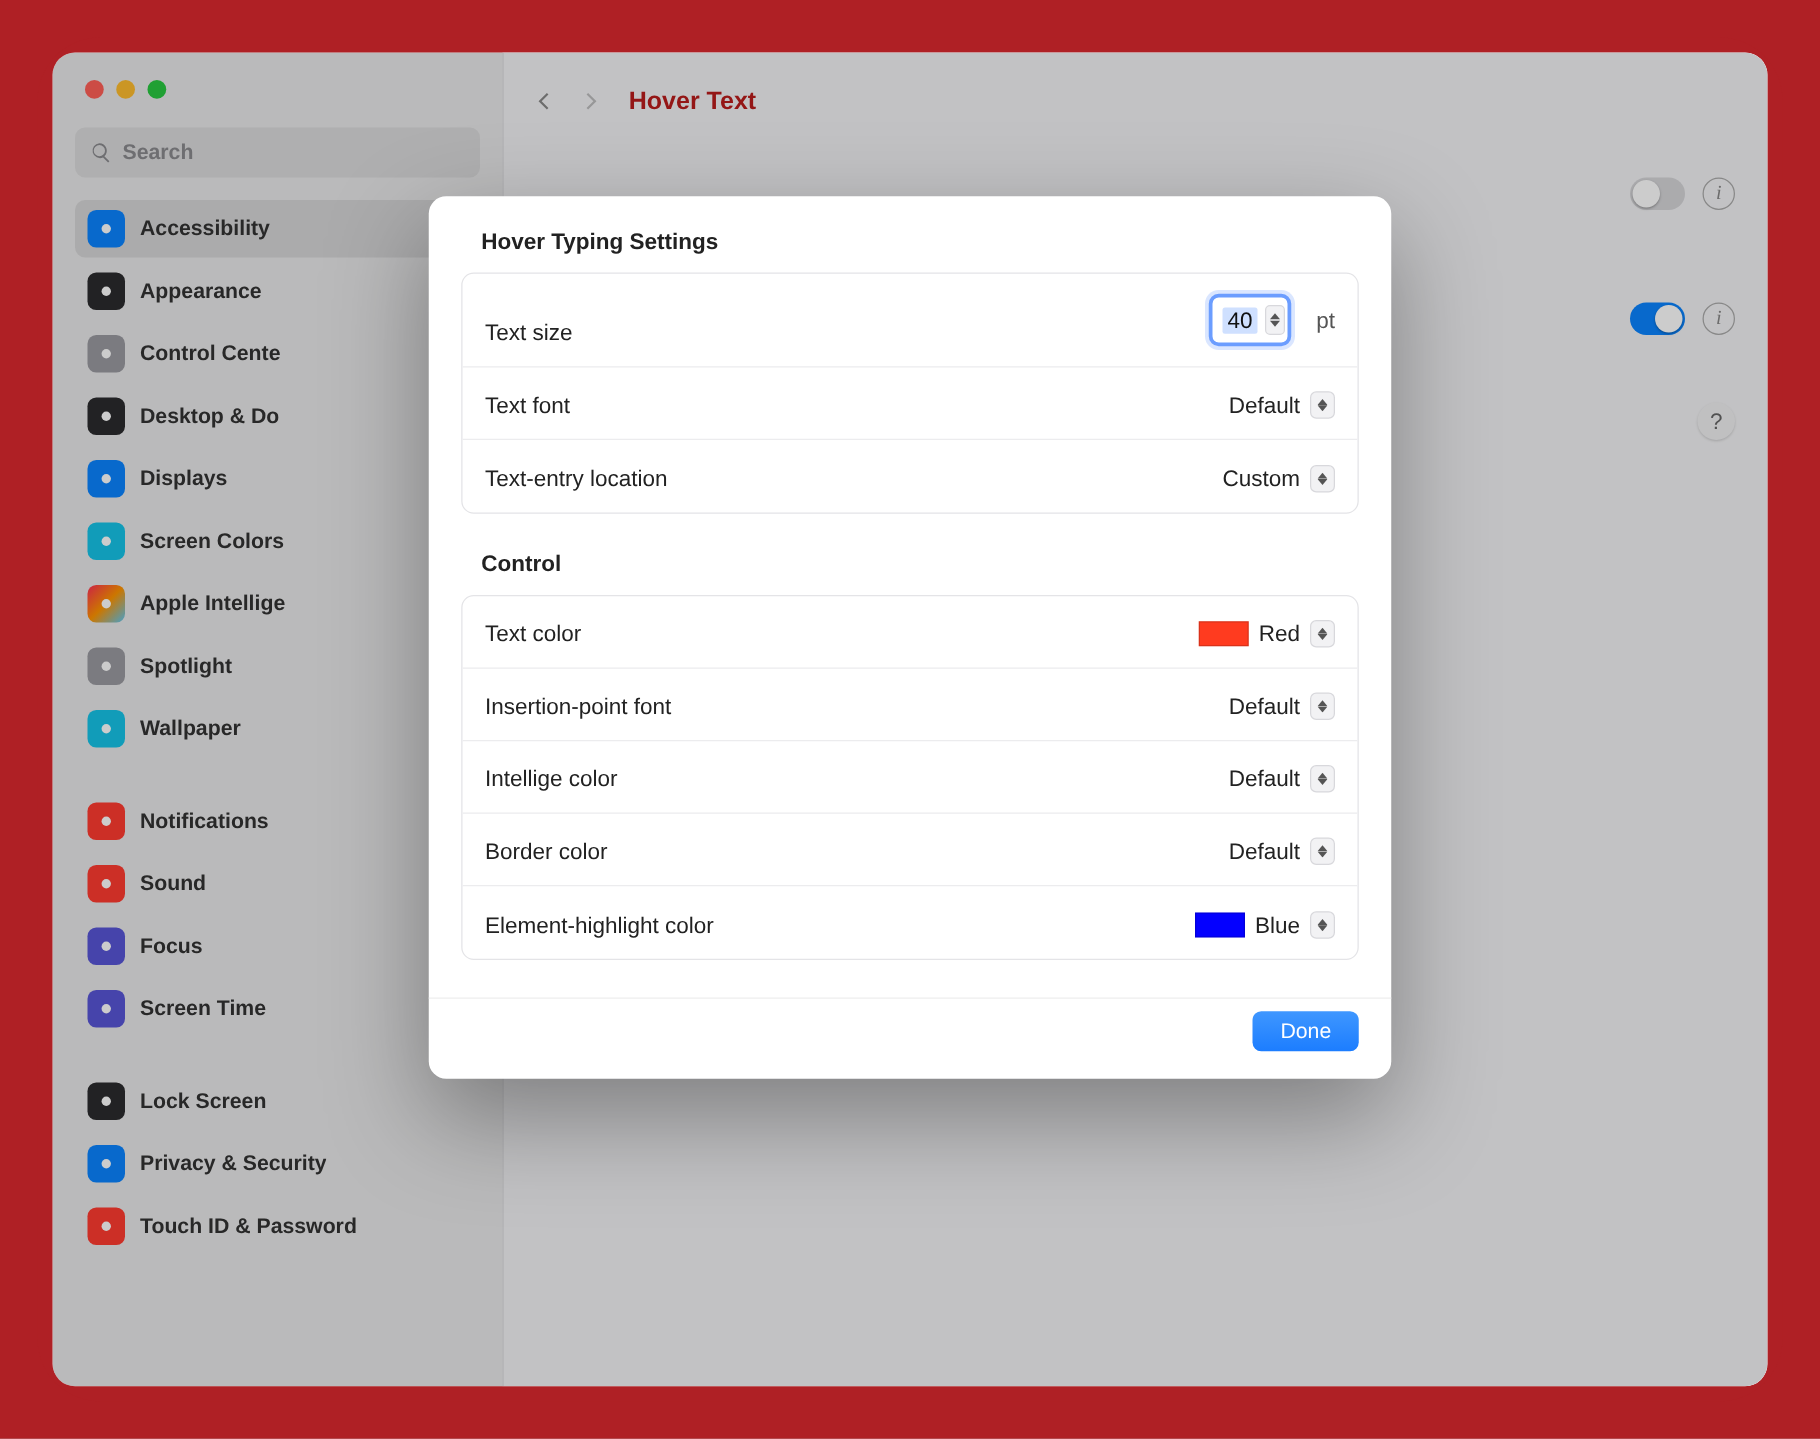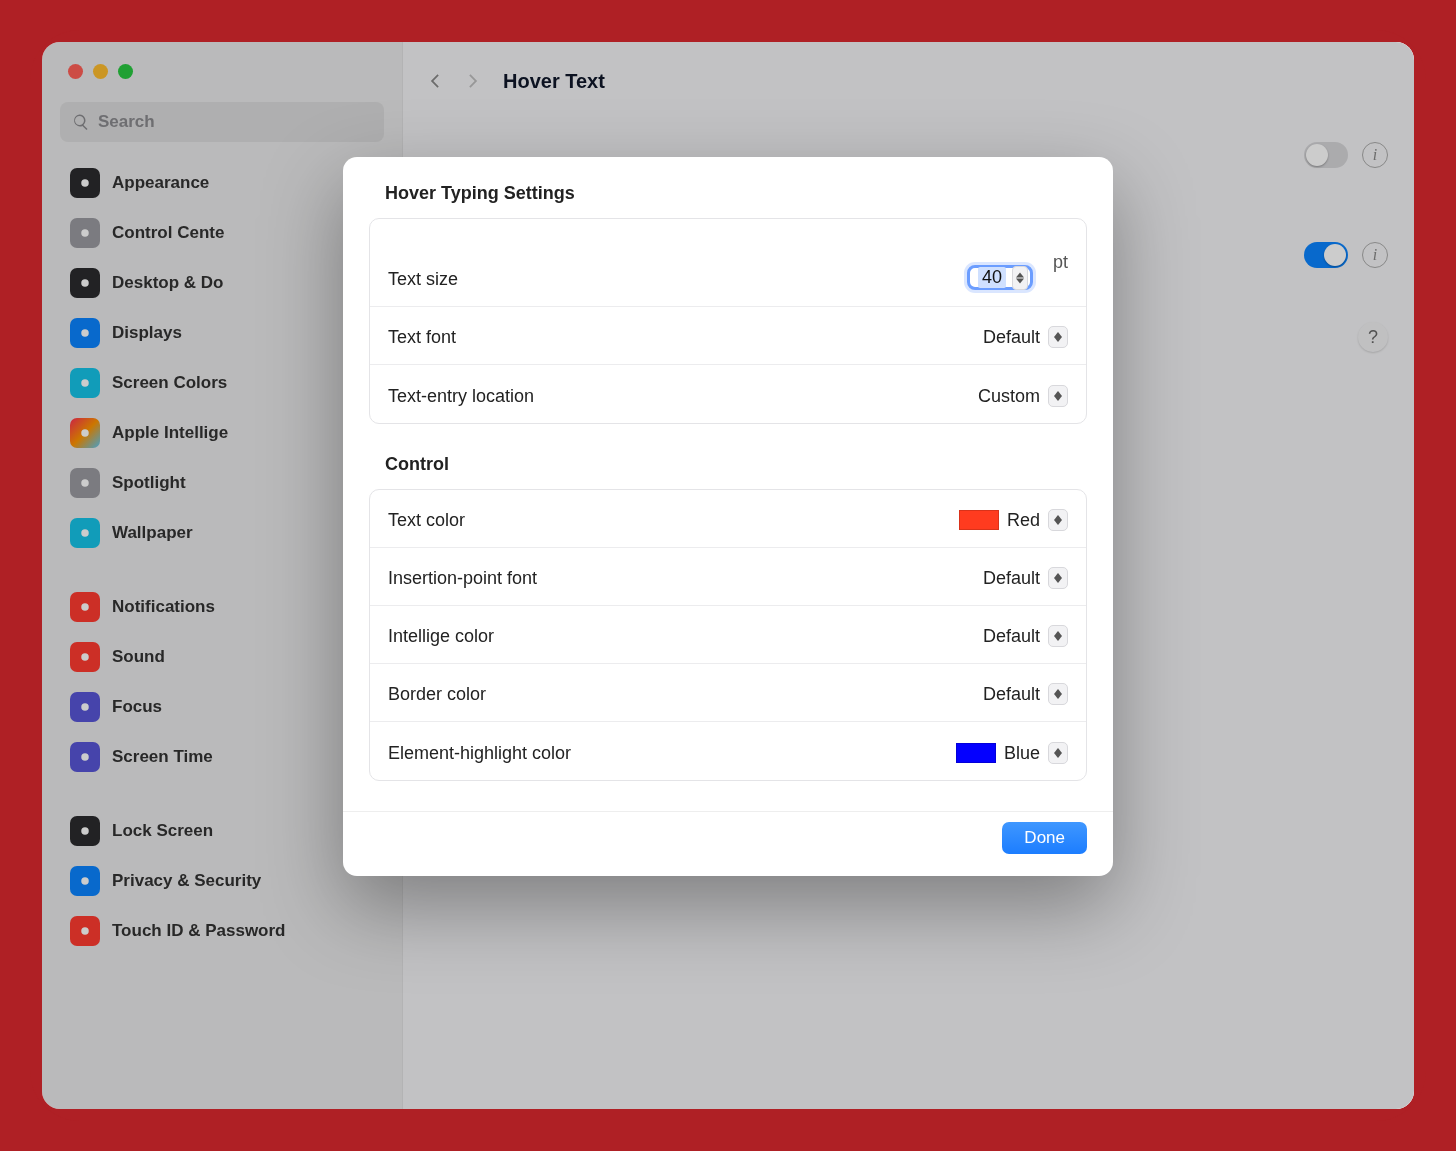--- a/index.html
+++ b/index.html
@@ -21,38 +21,38 @@
   .side-item.selected { background: rgba(0,0,0,0.08); }
   .side-icon { width: 30px; height: 30px; border-radius: 7px; display:flex; align-items:center; justify-content:center; flex-shrink:0;}
   .side-icon svg { width: 18px; height: 18px; fill: white; }
   .side-label { color: #333; font-size: 17px; white-space: nowrap; overflow: hidden; text-overflow: ellipsis;}
   .side-group-gap { height: 24px; }
 
   .content { flex: 1; background: #F3F3F5; border-left: 1px solid rgba(0,0,0,0.08); position: relative;}
   .content-header { display:flex; align-items:center; gap: 20px; padding: 18px 22px 0 22px; height: 60px;}
   .nav-arrows { display:flex; gap:18px; color:#888;}
   .nav-arrows svg { width:20px; height:20px; fill:#888; }
-  .page-title { font-size: 20px; font-weight: 600; color: #0f172a; }
+  .page-title { font-size: 20px; font-weight: 600; color: #b91c1c; }
   .toggle-row { position:absolute; right: 26px; display:flex; align-items:center; gap:14px;}
   .toggle { width: 44px; height: 26px; border-radius: 13px; background: #d6d6d9; position: relative;}
   .toggle.on { background: #0a84ff; }
   .toggle .knob { width: 22px; height: 22px; background:white; border-radius:50%; position:absolute; top:2px; left:2px; box-shadow:0 1px 2px rgba(0,0,0,0.3);}
   .toggle.on .knob { left: 20px; }
   .info-circle { width:26px; height:26px; border:1.5px solid #aaa; border-radius:50%; display:flex; align-items:center; justify-content:center; color:#888; font-style:italic; font-family: serif; font-size:16px;}
   .help-circle { width:30px; height:30px; border-radius:50%; background:#f0f0f2; display:flex; align-items:center; justify-content:center; color:#666; font-size:18px; box-shadow: 0 1px 2px rgba(0,0,0,0.15);}
 
   
   .sheet { position: absolute; z-index: 10; left: 50%; top: 115px; transform: translateX(-50%); width: 770px; background: #fff; border-radius: 14px; box-shadow: 0 30px 80px rgba(0,0,0,0.35); padding: 26px 0 22px 0;}
   .section-title { font-size: 18px; font-weight: 700; color: #222; margin-bottom: 14px; padding: 0 42px;}
   .panel { margin: 0 26px 30px 26px; border: 1px solid #e4e4e7; border-radius: 10px; background: #fff; overflow:hidden;}
   .row { display:flex; align-items:flex-end; justify-content:space-between; padding: 16px 18px; border-bottom: 1px solid #ececee; min-height: 58px;}
   .row:last-child { border-bottom: none; }
   .row-label { font-size: 18px; color: #222; }
   .row-value { display:flex; align-items:center; gap: 10px; font-size: 18px; color:#222;}
-  .stepper-box { display:flex; align-items:center; border: 3px solid #6b9dff; border-radius: 8px; background:#fff; padding: 1px 2px 1px 8px; box-shadow: 0 0 0 3px rgba(107,157,255,0.25); height: 25px; margin-top: 30px;}
+  .stepper-box { display:flex; align-items:center; border: 3px solid #6b9dff; border-radius: 8px; background:#fff; padding: 1px 2px 1px 8px; box-shadow: 0 0 0 3px rgba(107,157,255,0.25); height: 42px;}
   .stepper-val { font-size: 18px; color:#111; background:#cfe0ff; padding: 0 4px; border-radius:2px;}
   .stepper-arrows { width:16px; height:24px; margin-left:6px; background:#f2f2f4; border-radius:4px; display:flex; flex-direction:column; align-items:center; justify-content:center; border:1px solid #d8d8dc;}
   .stepper-arrows svg{ width:8px; height:6px; fill:#555;}
   .unit { color:#555; margin-left:10px; font-size:18px;}
   .select-stub { display:flex; align-items:center; gap:8px; }
   .select-arrows { width:20px; height:22px; background:#f2f2f4; border:1px solid #d8d8dc; border-radius:5px; display:flex; flex-direction:column; align-items:center; justify-content:center;}
   .select-arrows svg{width:8px;height:5px;fill:#555;}
   .swatch { width:40px; height:20px; border:1px solid rgba(0,0,0,0.15);}
   .sheet-footer { display:flex; justify-content:flex-end; padding: 10px 26px 0 26px; border-top: 1px solid #eee; margin-top: 0;}
   .done-btn { background: linear-gradient(#3f97ff,#1c7dff); color:white; border:none; font-size:17px; padding: 6px 22px; border-radius:7px; font-weight:500;}
@@ -72,20 +72,28 @@
           <div class="dot yellow"></div>
           <div class="dot green"></div>
         </div>
         <div class="search-box">
           <svg viewBox="0 0 24 24">
               <path d="M10 2a8 8 0 015.3 13.9l5.4 5.4-1.4 1.4-5.4-5.4A8 8 0 1110 2zm0 2a6 6 0 100 12 6 6 0 000-12z"></path>
             </svg>
           <span>Search</span>
         </div>
         <div id="sidebar-mount">
+            <div class="side-item selected">
+              <div class="side-icon" style="background: rgb(10, 132, 255);">
+                <svg viewBox="0 0 24 24">
+                  <circle cx="12" cy="12" r="5"></circle>
+                </svg>
+              </div>
+              <div class="side-label">Accessibility</div>
+            </div>
             <div class="side-item">
               <div class="side-icon" style="background: rgb(43, 43, 45);">
                 <svg viewBox="0 0 24 24">
                   <circle cx="12" cy="12" r="5"></circle>
                 </svg>
               </div>
               <div class="side-label">Appearance</div>
             </div>
             <div class="side-item">
               <div class="side-icon" style="background: rgb(154, 154, 160);">

